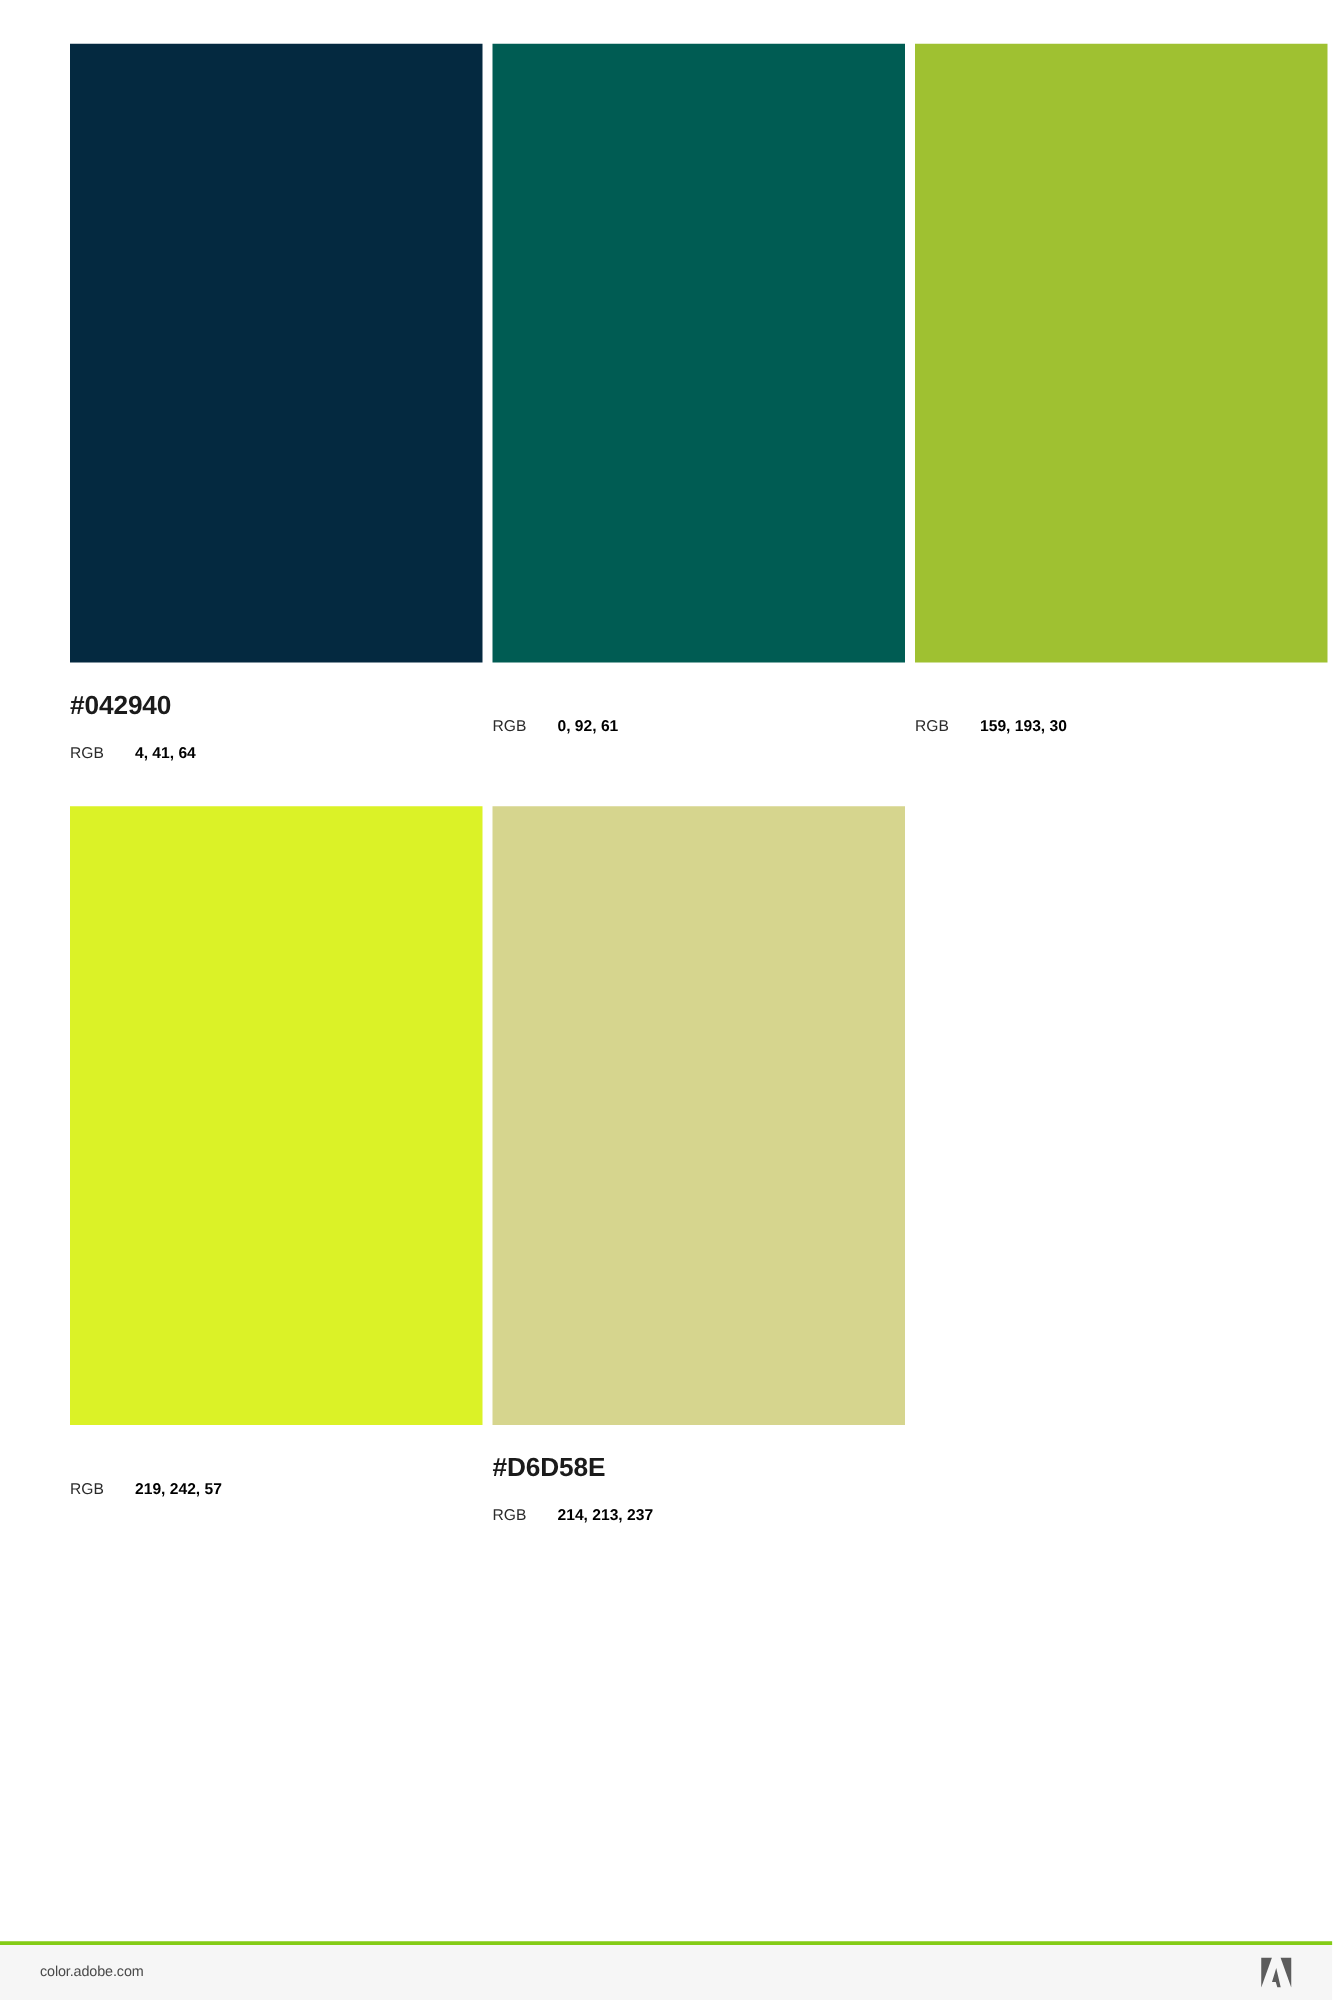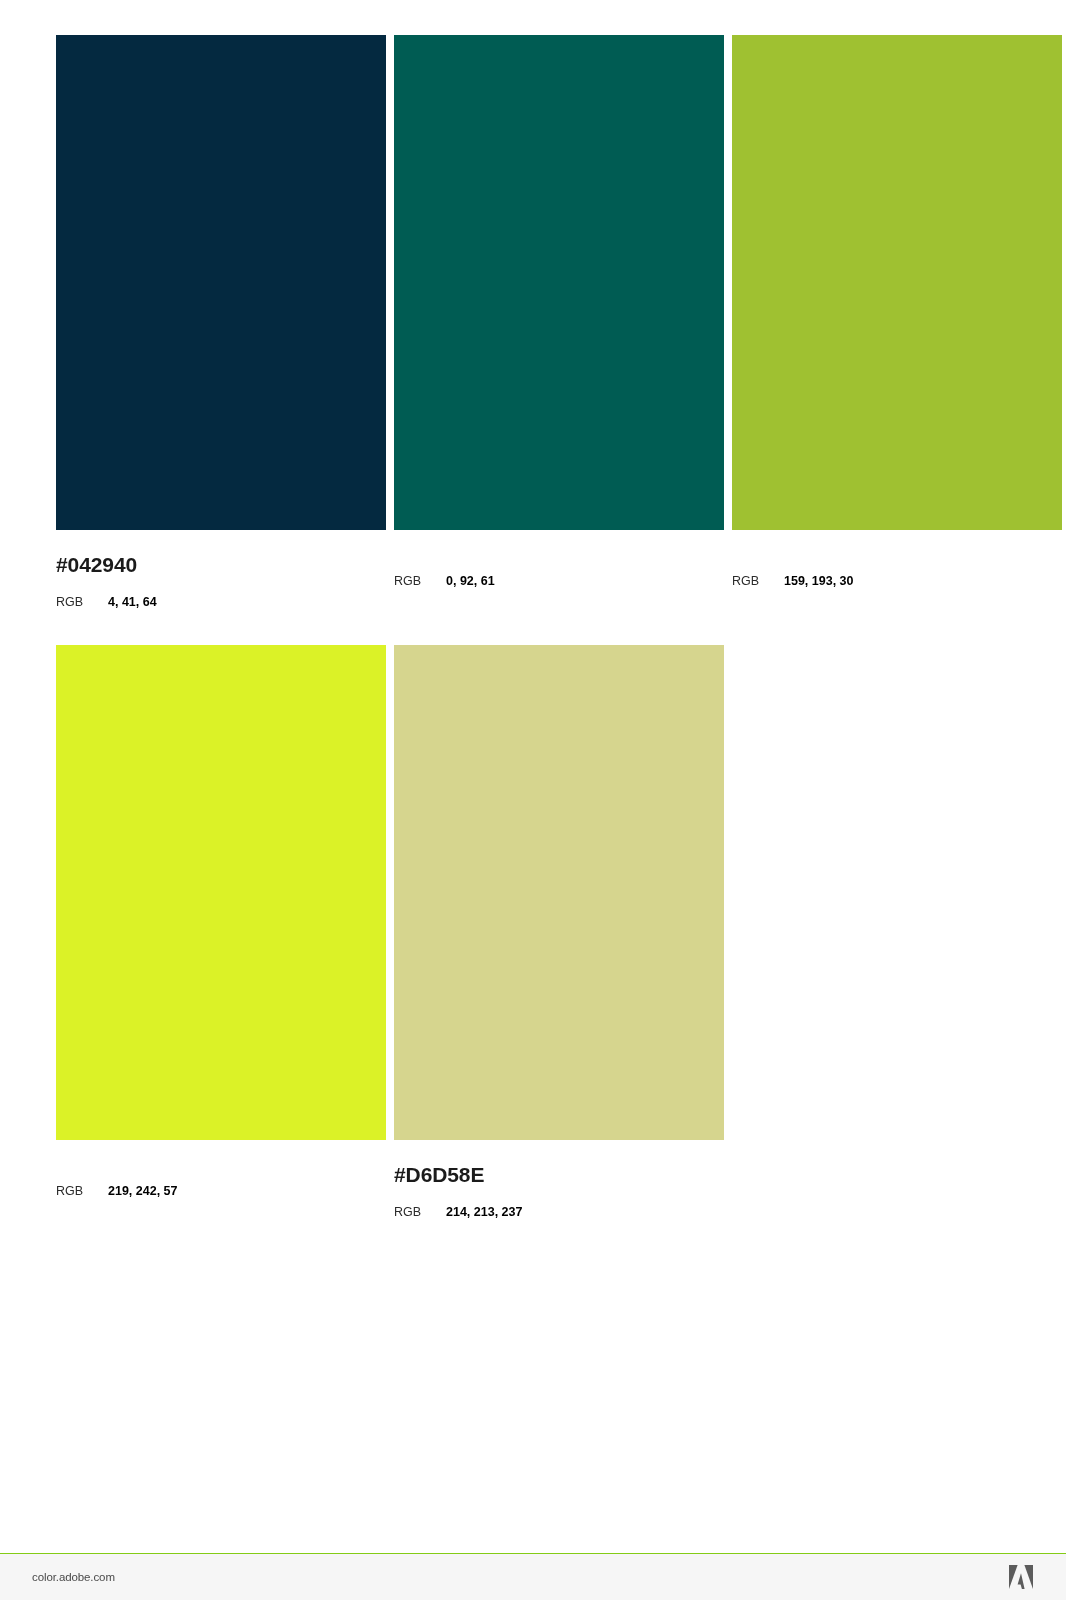--- a/index.html
+++ b/index.html
@@ -78,21 +78,21 @@
     color: #000000;
   }
 
   .footer {
     position: absolute;
     left: 0;
     right: 0;
     bottom: 0;
     height: 47px;
     background: #f6f6f6;
-    border-top: 1px solid #84cc16;
+    border-top: 3px solid #84cc16;
     display: flex;
     align-items: center;
     justify-content: space-between;
     padding: 0 32px 0 32px;
   }
 
   .footer-url {
     font-size: 11.5px;
     color: #4a4a4a;
     letter-spacing: -0.1px;

